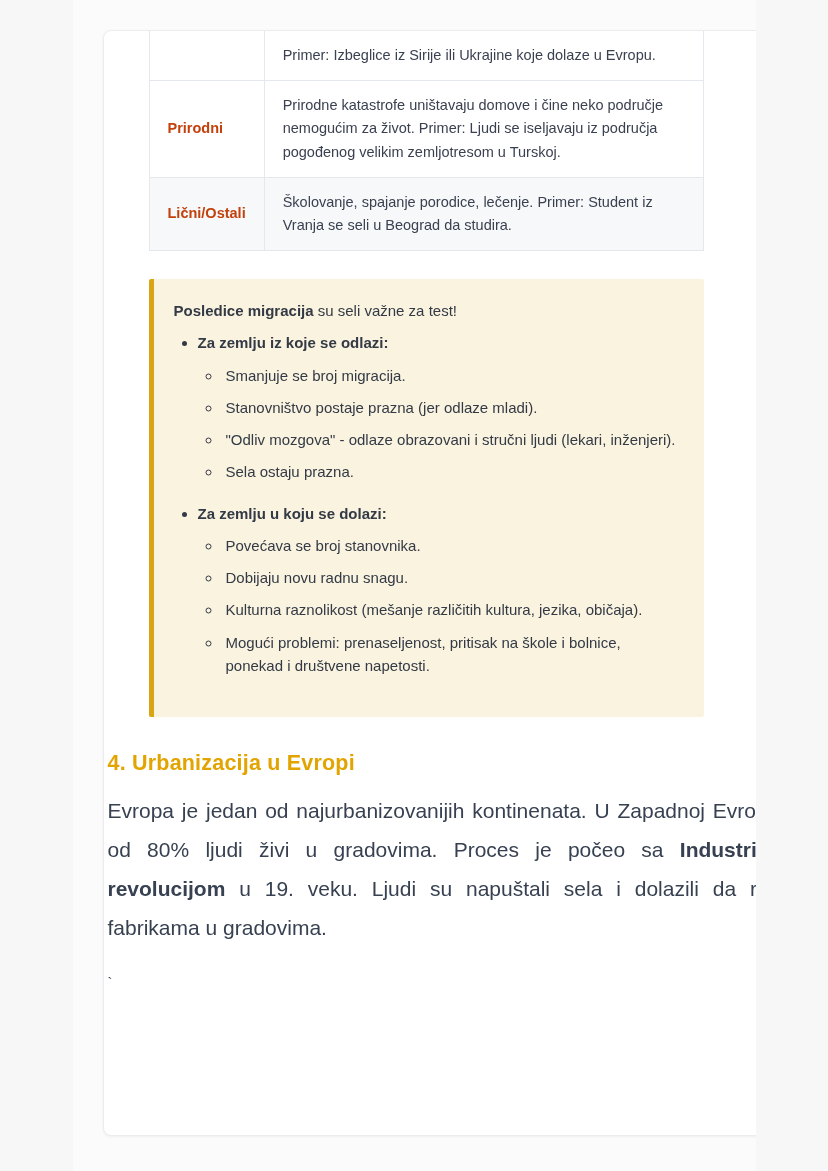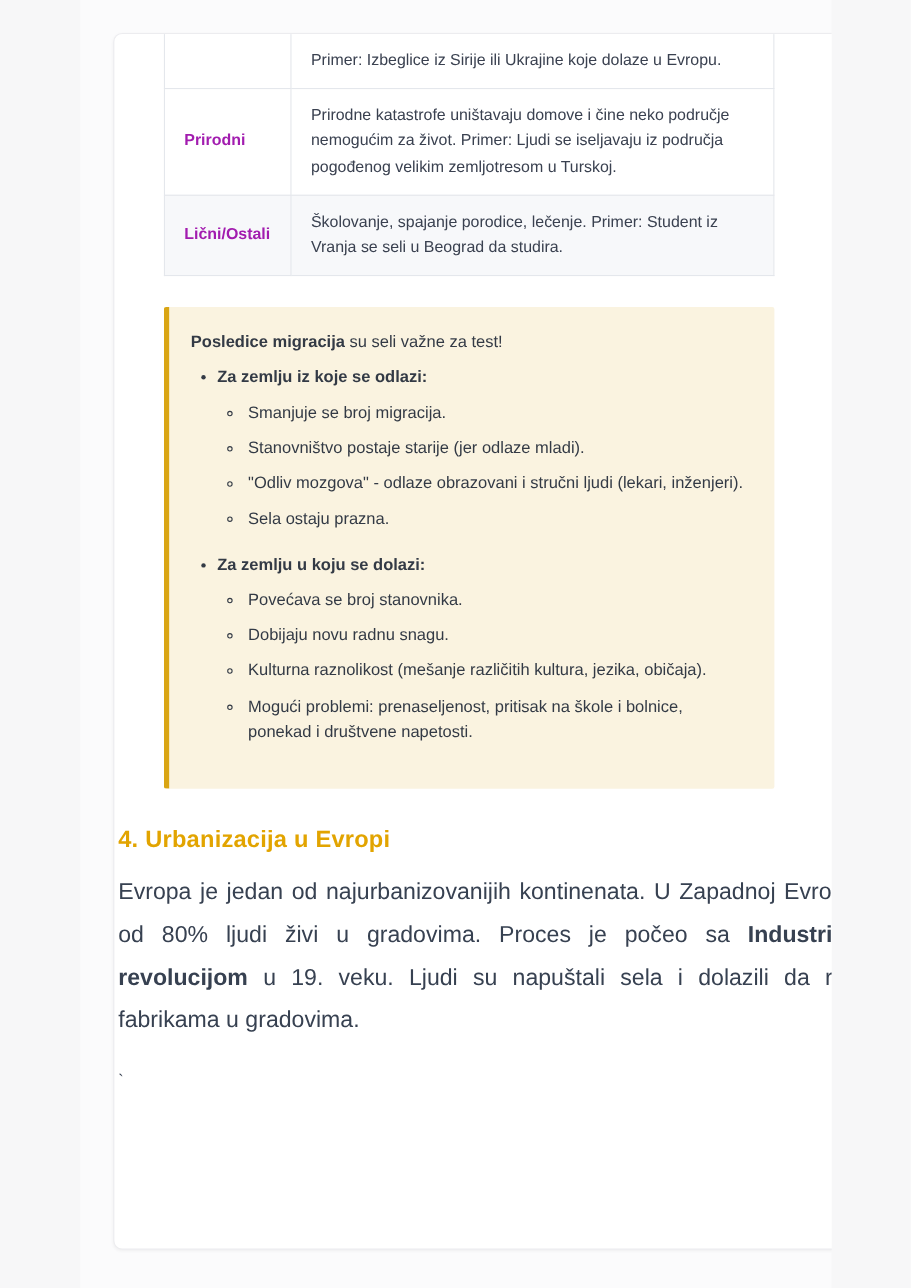--- a/index.html
+++ b/index.html
@@ -47,21 +47,21 @@
   }
   .doc-table td {
     border: 1px solid #e4e7ec;
     padding: 13px 18px;
     vertical-align: middle;
   }
   .doc-table tr:first-child td { border-top: none; }
   .doc-table td.label-cell {
     width: 115px;
     font-weight: bold;
-    color: #a21caf;
+    color: #c2410c;
   }
   .doc-table tr.tinted td { background: #f7f8fa; }
   
   .callout {
     width: 555px;
     margin: 28px 0 0 41px;
     background: var(--callout_bg, #faf3e0);
     border-left: 5px solid var(--accent_gold, #d9a514);
     border-radius: 2px;
     padding: 20px 26px 22px 20px;
@@ -133,21 +133,21 @@
 
       <div class="callout">
         <div class="callout-title">
           <span class="b">Posledice migracija</span><span> su seli važne za test!</span>
         </div>
         <ul class="lvl1">
           <li>
             <span class="group-heading">Za zemlju iz koje se odlazi:</span>
             <ul class="lvl2">
               <li>Smanjuje se broj migracija.</li>
-              <li>Stanovništvo postaje starije (jer odlaze mladi).</li>
+              <li>Stanovništvo postaje prazna (jer odlaze mladi).</li>
               <li>"Odliv mozgova" - odlaze obrazovani i stručni ljudi (lekari, inženjeri).</li>
               <li>Sela ostaju prazna.</li>
             </ul>
           </li>
           <li>
             <span class="group-heading">Za zemlju u koju se dolazi:</span>
             <ul class="lvl2">
               <li>Povećava se broj stanovnika.</li>
               <li>Dobijaju novu radnu snagu.</li>
               <li>Kulturna raznolikost (mešanje različitih kultura, jezika, običaja).</li>

